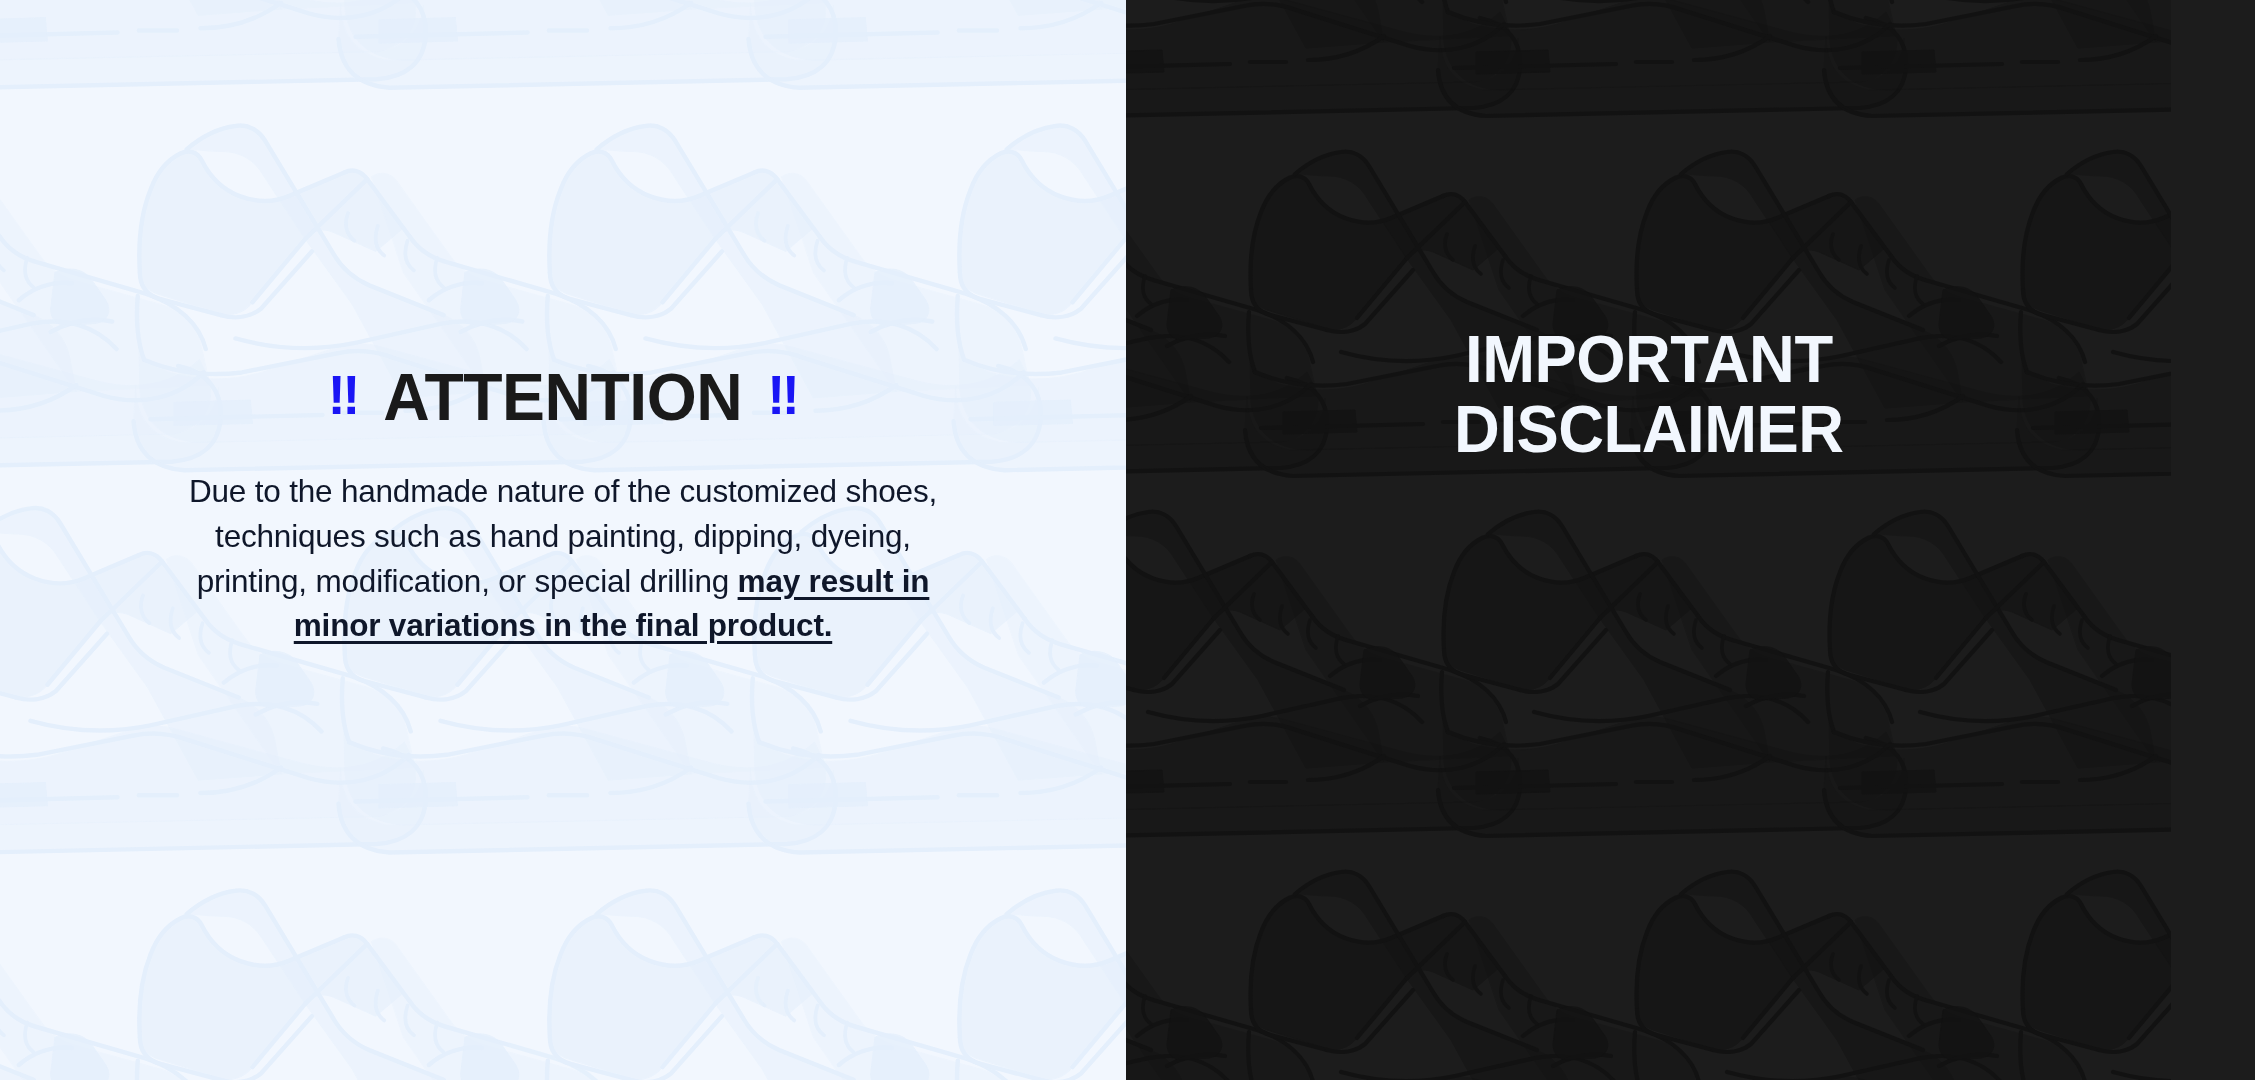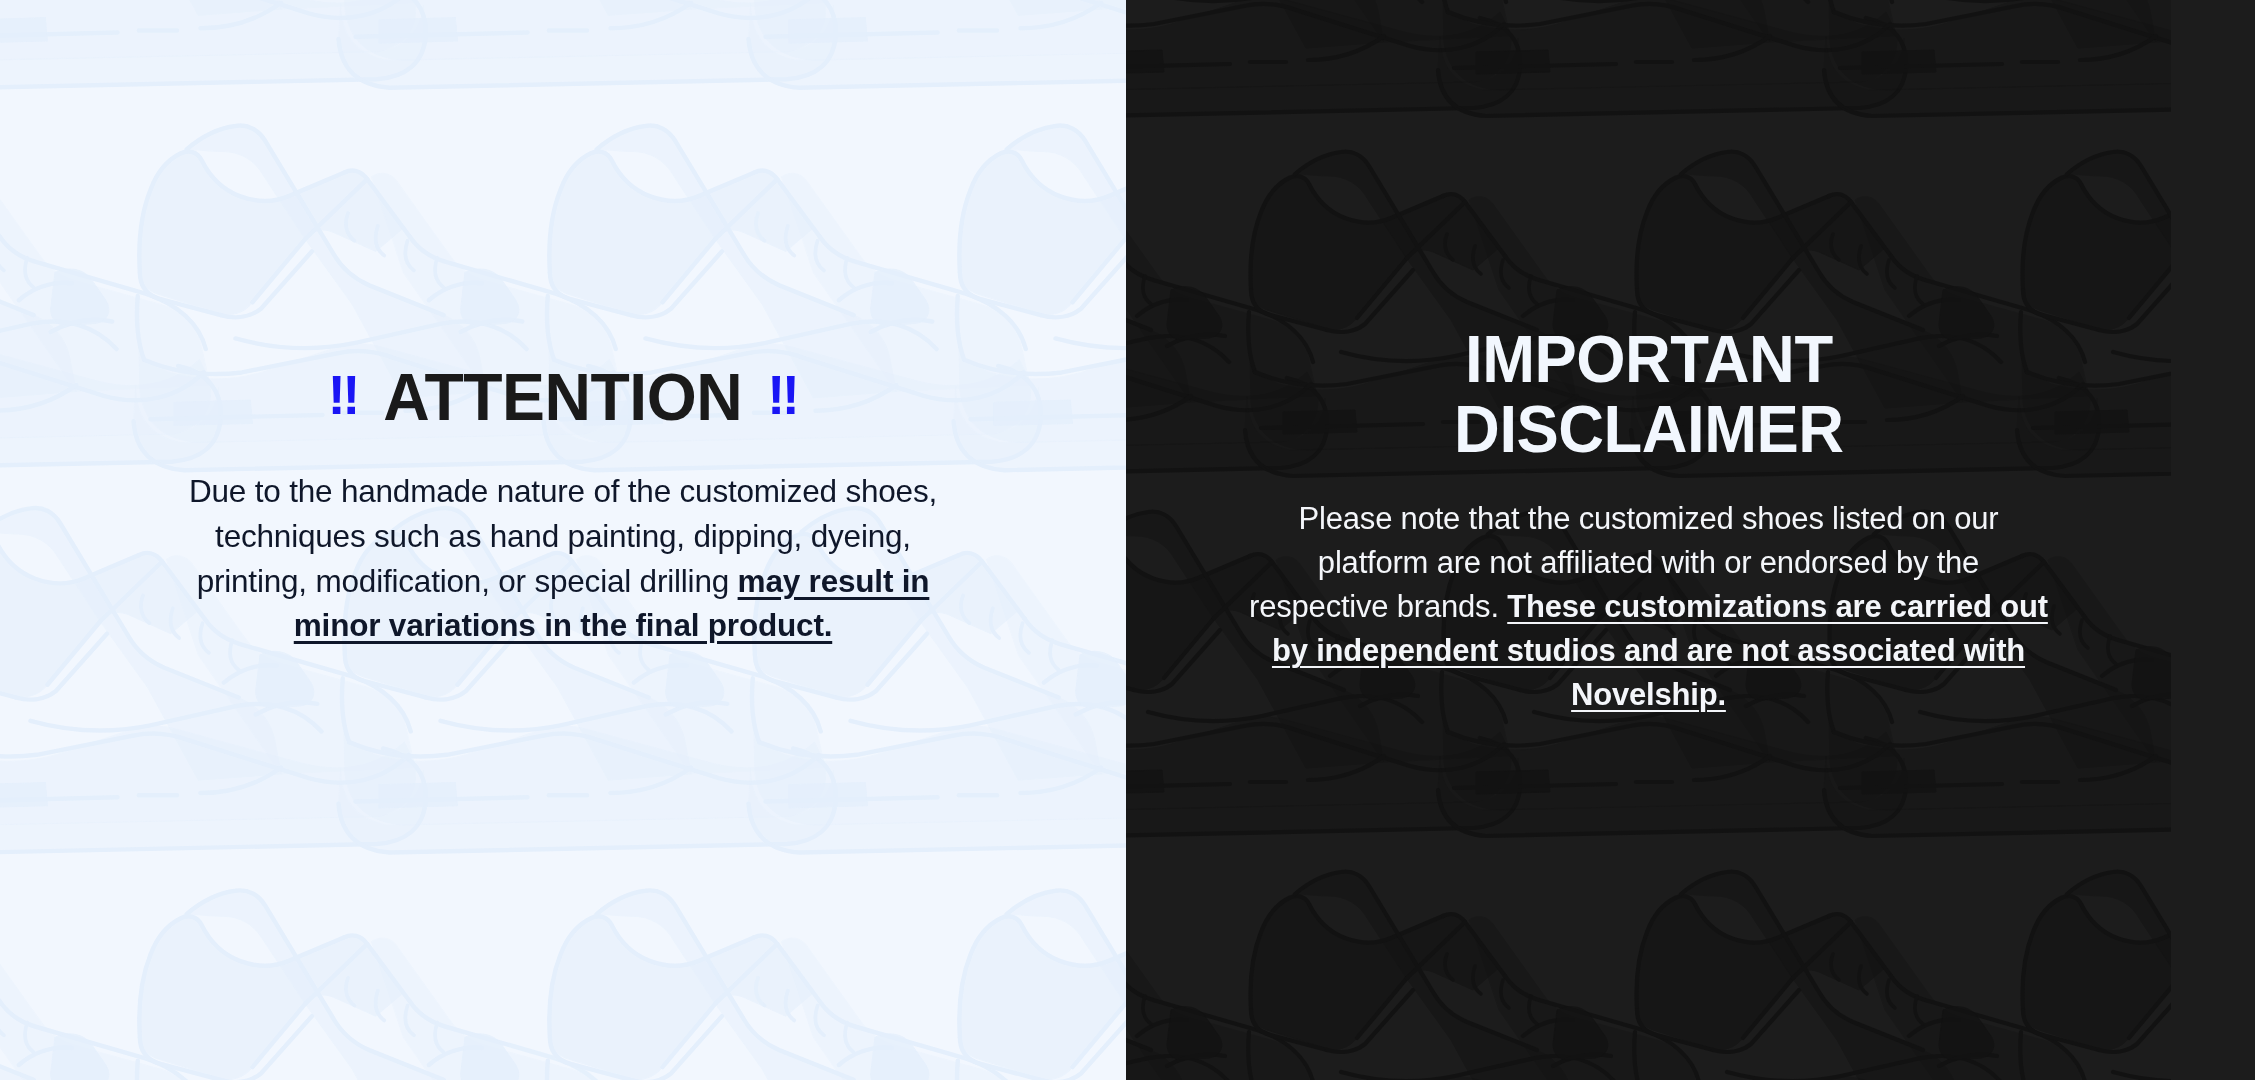--- a/index.html
+++ b/index.html
@@ -243,19 +243,16 @@
         </g>
       </svg>
     </div>
 
     <div class="content content-dark">
       <h1 class="heading heading-dark">
         <span class="hl">IMPORTANT</span>
         <span class="hl">DISCLAIMER</span>
       </h1>
 
-      <p class="body-text body-dark">
-        <span>Please note that the customized shoes listed on our platform are not affiliated with or endorsed by the respective brands. </span><span class="em">These customizations are carried out by independent studios and are not associated with Novelship.</span>
-      </p>
     </div>
   </section>
 
 </div>
 
 </body></html>

